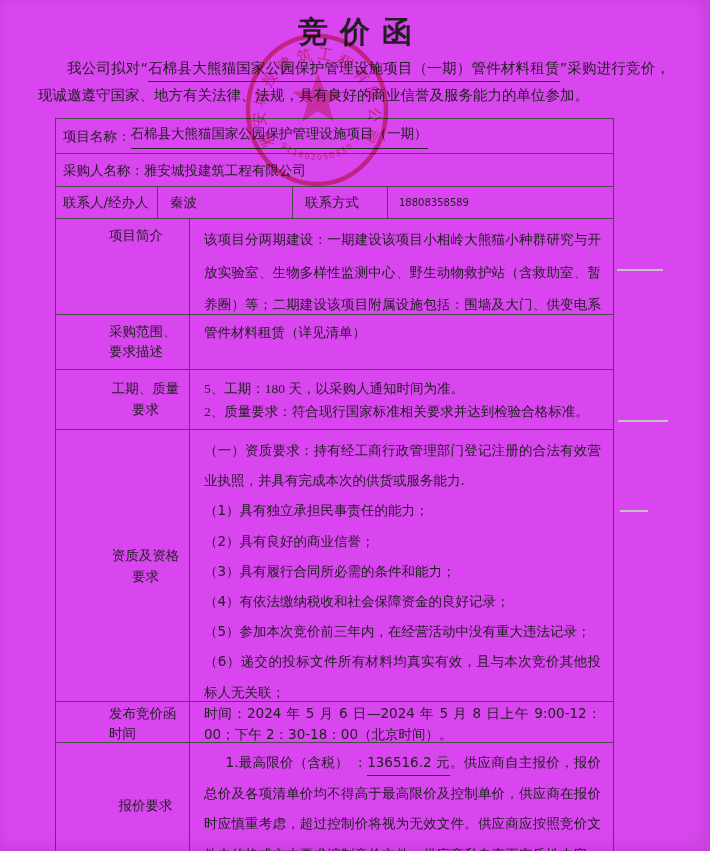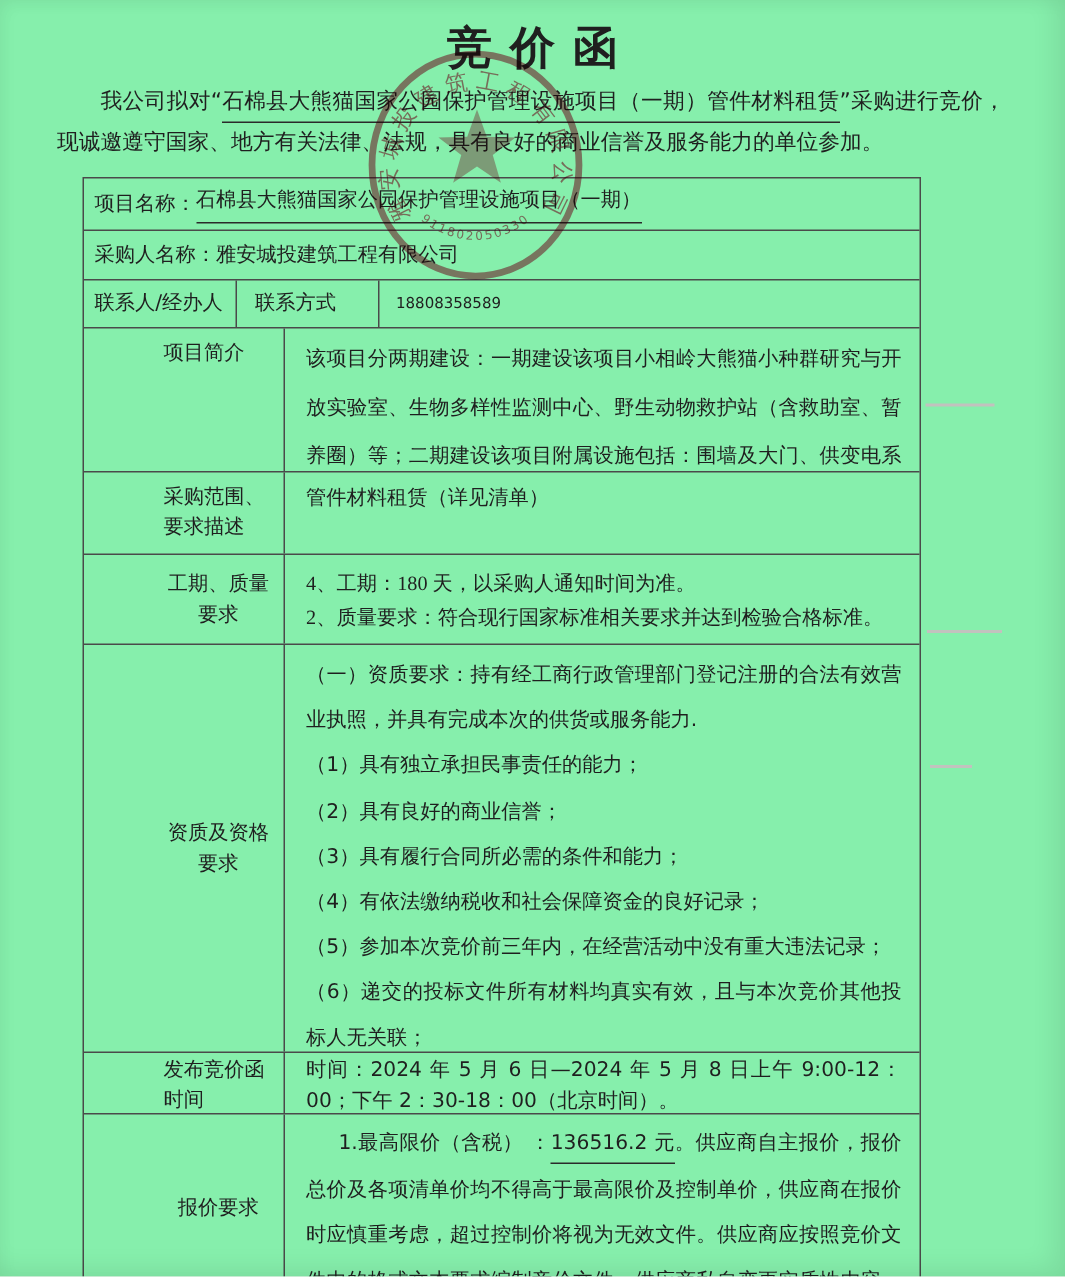--- a/index.html
+++ b/index.html
@@ -1,18 +1,18 @@
 <!DOCTYPE html>
 <html><head>
 <meta charset="utf-8">
 <style>
   html,body{margin:0;padding:0;background:#e9e9e7;}
   .page{
     position:relative; width:710px; height:851px; overflow:hidden;
-    background:#86efac; color:#1f1f1f;
+    background:#d946ef; color:#1f1f1f;
     font-family:"DejaVu Sans","Liberation Sans",sans-serif;
   }
   .page::after{
     content:""; position:absolute; inset:0; pointer-events:none;
     box-shadow: inset -7px -5px 16px rgba(0,0,0,0.08), inset 3px 3px 10px rgba(0,0,0,0.035);
   }
   .doc-title{
     position:absolute; top:12px; left:0; width:100%;
     text-align:center; font-family:"DejaVu Serif","Liberation Serif",serif;
     font-weight:700; font-size:30px; letter-spacing:12px; text-indent:12px;
@@ -80,20 +80,21 @@
 
     <div class="trow r2">
       <div class="cell single-line" style="flex:1;">
         <span>采购人名称：</span>
           <span>雅安城投建筑工程有限公司</span>
       </div>
     </div>
 
     <div class="trow r3">
       <div class="cell br c-contact-label">联系人/经办人</div>
+      <div class="cell br c-contact-name">秦波</div>
       <div class="cell br c-phone-label">联系方式</div>
       <div class="cell c-phone">18808358589</div>
     </div>
 
     <div class="trow r4">
       <div class="cell br label-col">项目简介</div>
       <div class="cell content-col">
         <p class="overview-text">该项目分两期建设：一期建设该项目小相岭大熊猫小种群研究与开放实验室、生物多样性监测中心、野生动物救护站（含救助室、暂养圈）等；二期建设该项目附属设施包括：围墙及大门、供变电系统、配备实验、监测设备设施及购置救护用品。</p>
       </div>
     </div>
@@ -108,21 +109,21 @@
       </div>
     </div>
 
     <div class="trow r6">
       <div class="cell br label-col label-center" style="padding-top:0;">
         <div>工期、质量</div>
         <div>要求</div>
       </div>
       <div class="cell content-col">
         <div class="sched-wrap">
-          <p>4、工期：180 天，以采购人通知时间为准。</p>
+          <p>5、工期：180 天，以采购人通知时间为准。</p>
           <p>2、质量要求：符合现行国家标准相关要求并达到检验合格标准。</p>
         </div>
       </div>
     </div>
 
     <div class="trow r7">
       <div class="cell br label-col label-center" style="padding-top:0;">
         <div>资质及资格</div>
         <div>要求</div>
       </div>

